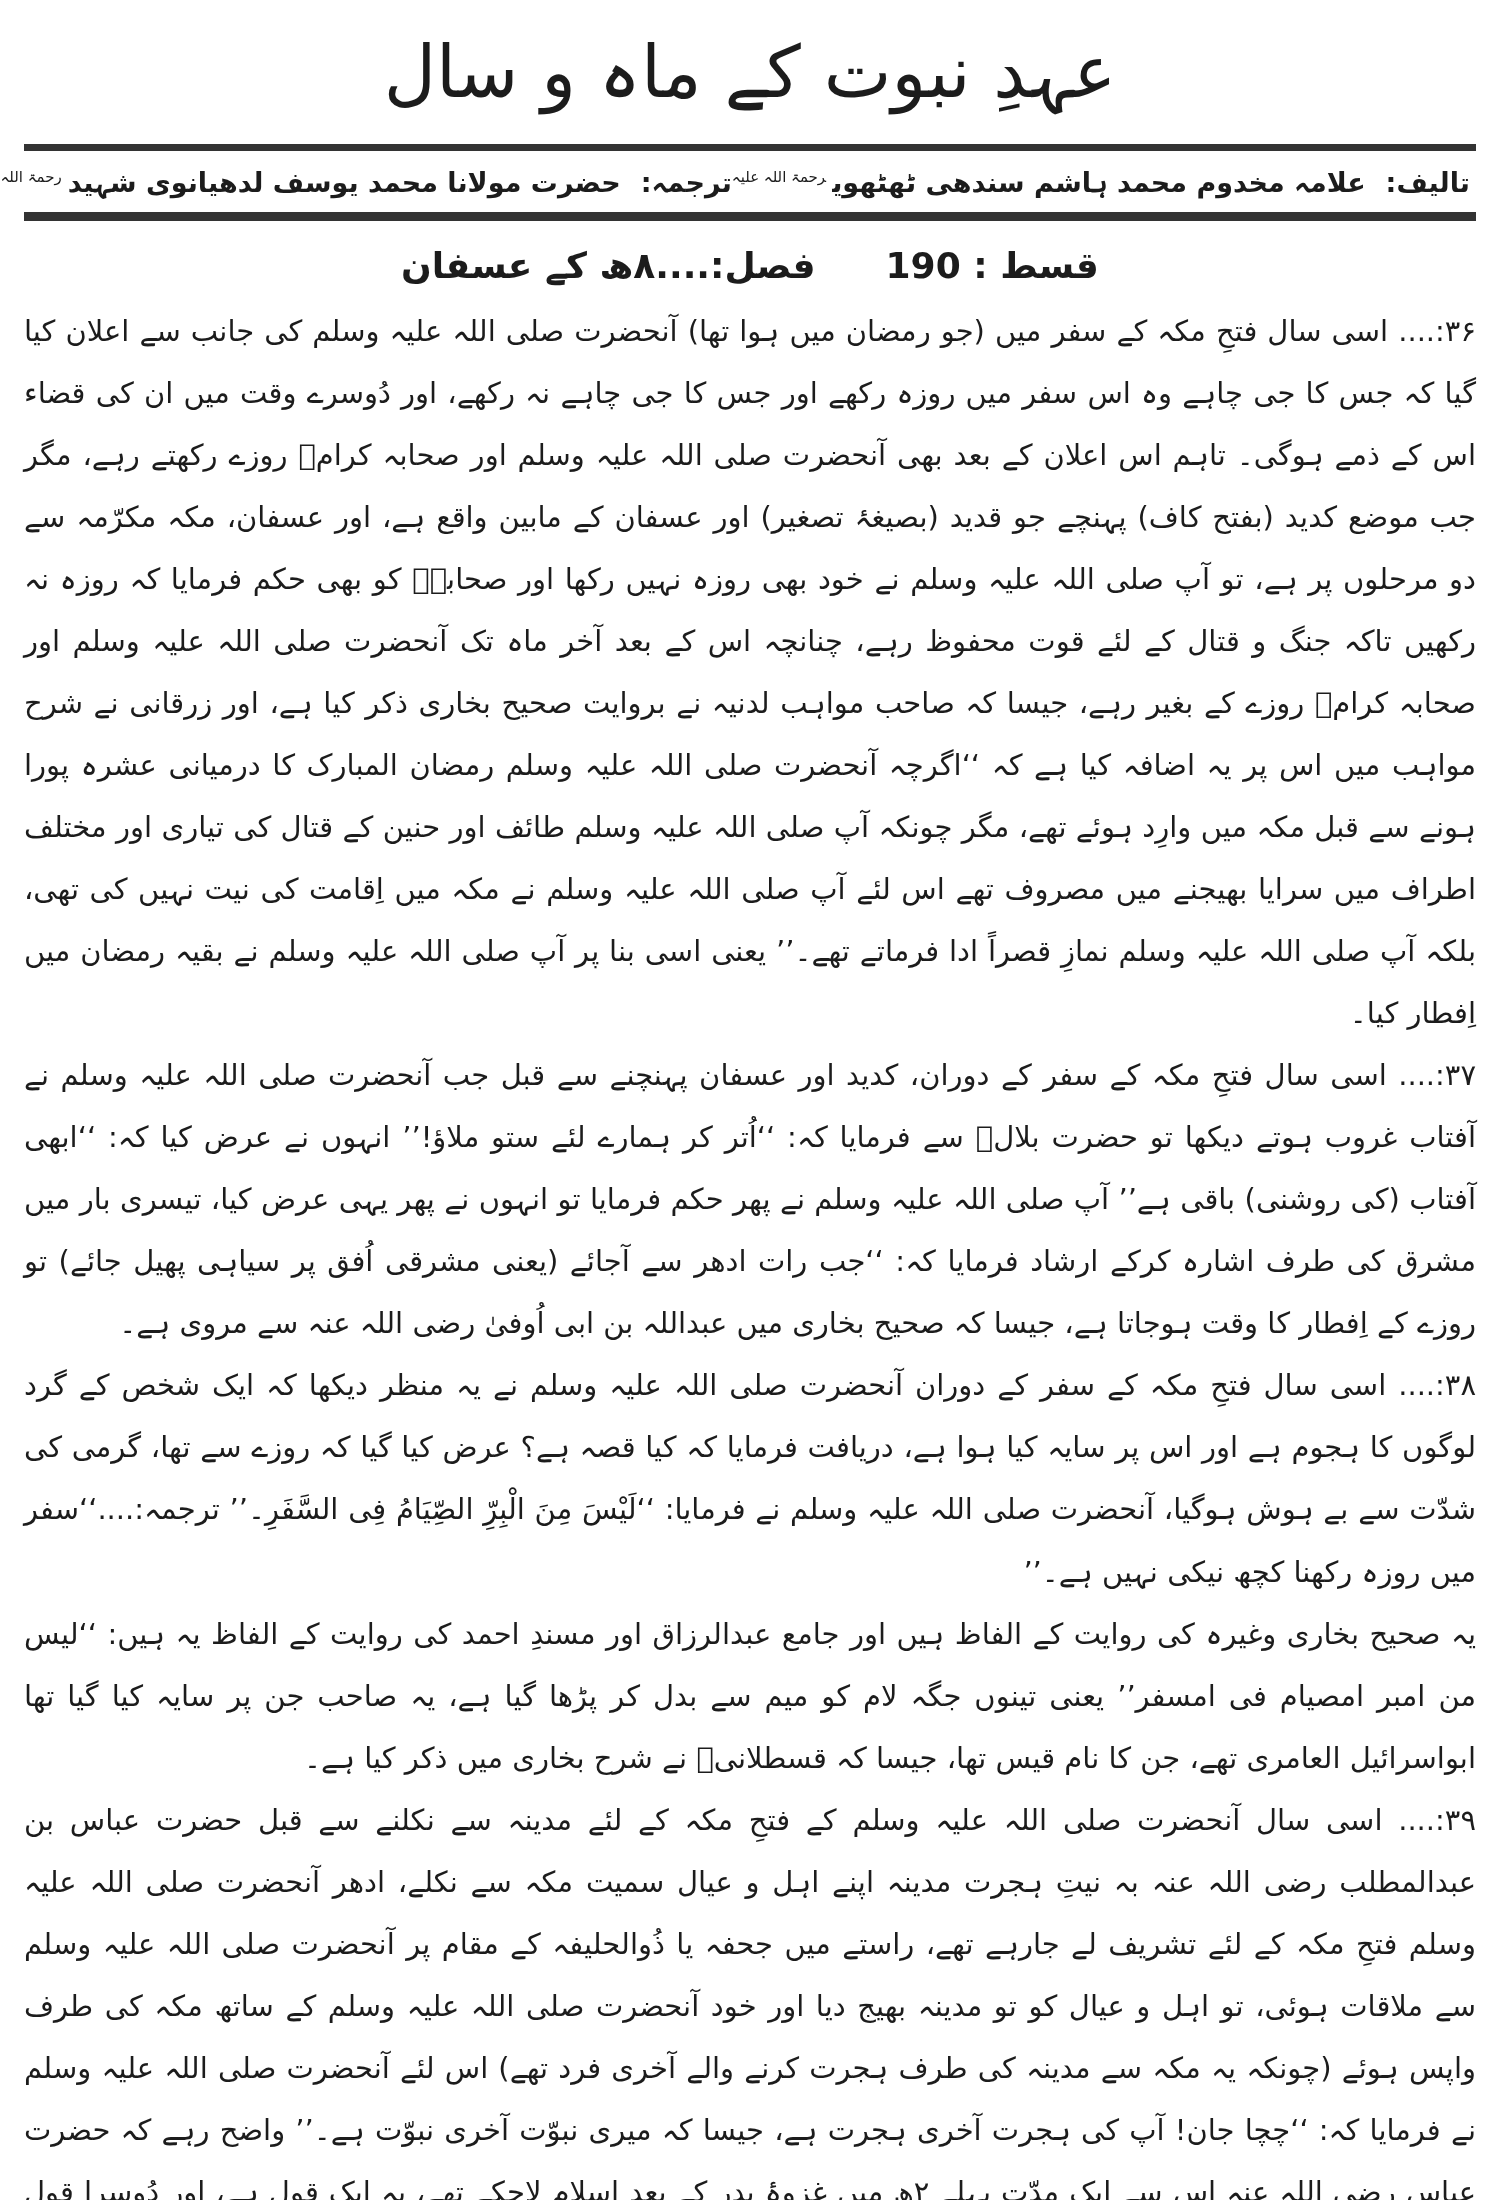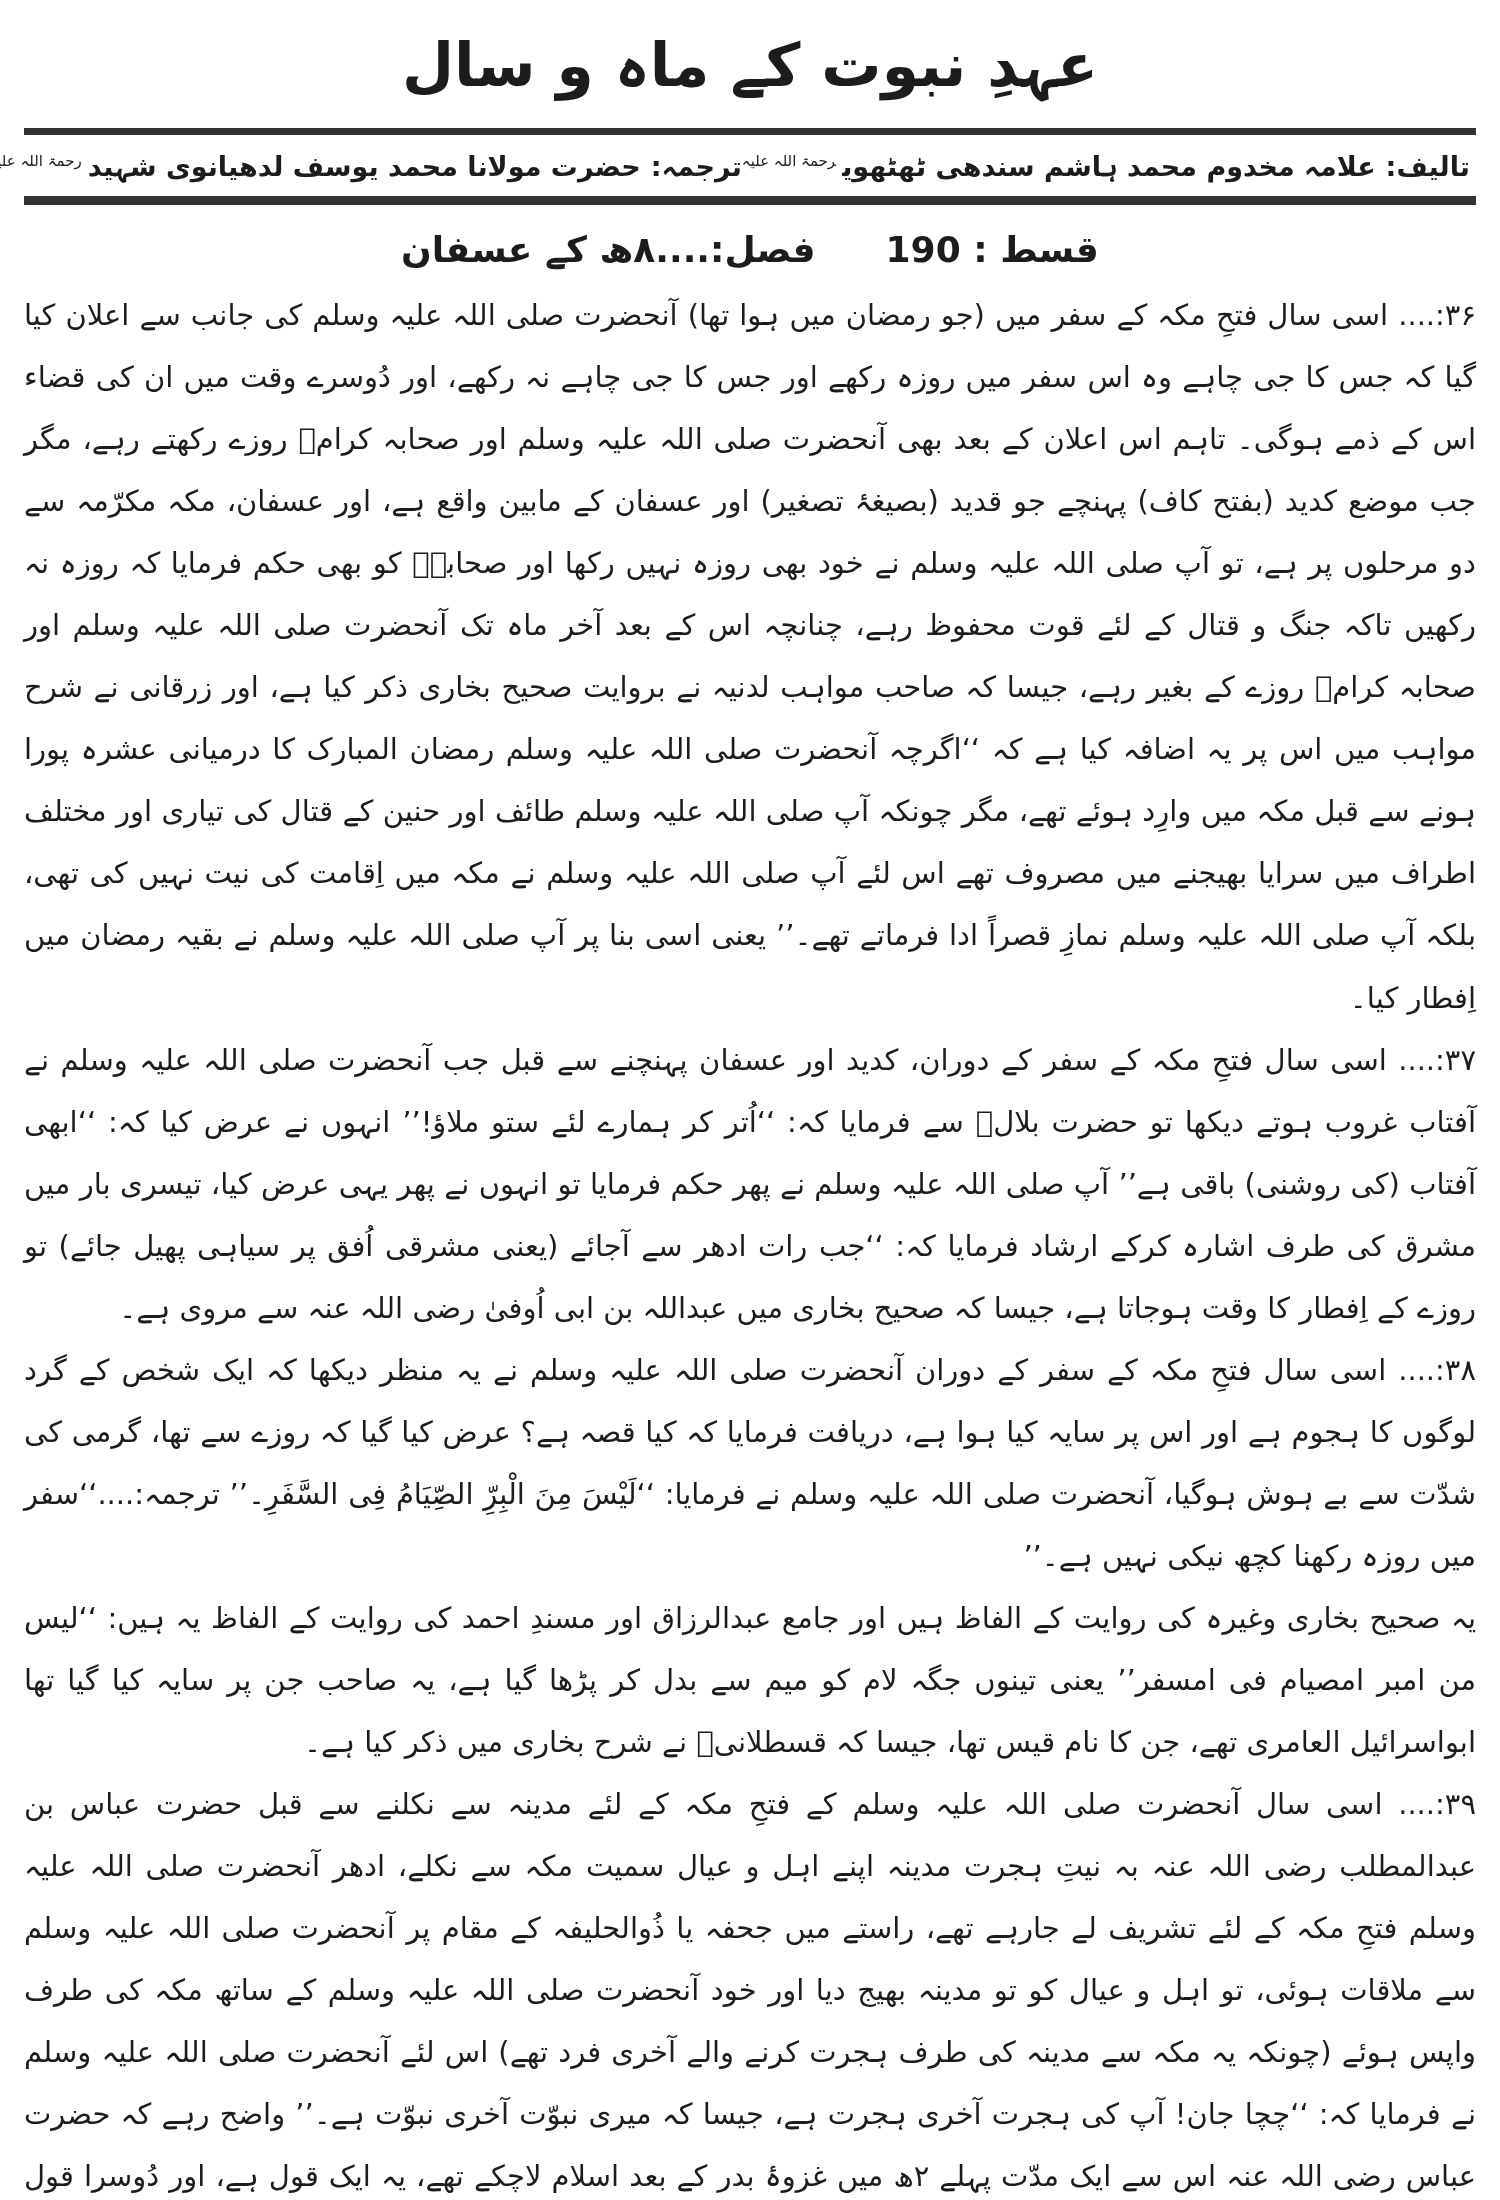--- a/index.html
+++ b/index.html
@@ -26,35 +26,35 @@
   .badge{
     background:var(--badge-bg);
     color:var(--badge-text);
     font-size:28px;font-weight:bold;
     padding:10px 34px 12px 34px;
     border-radius:34px;
     letter-spacing:0.5px;
   }
   .title{
     text-align:center;
-    font-size:60px;
-    font-weight:bold;
+    font-size:72px;
+    font-weight:normal;
     margin:26px 0 24px 0;
     line-height:1.3;
   }
   .rule{width:100%;border:0;margin:0;}
   .rule-thin{height:7px;background:var(--rule);}
   .rule-thick{height:9px;background:var(--rule);}
   .byline{
     display:flex;justify-content:space-between;align-items:center;
     padding:16px 6px 14px 6px;
     font-size:27px;font-weight:bold;
   }
   .byline-item{white-space:nowrap;}
-  .byline-label{margin-left:10px;}
+  .byline-label{margin-left:20px;}
   .honorific{
     font-size:15px;font-weight:normal;
     margin-right:6px;
     vertical-align:super;
   }
   .episode{
     display:flex;justify-content:center;align-items:baseline;gap:70px;
     font-size:36px;font-weight:bold;
     padding:24px 0 14px 0;
   }

